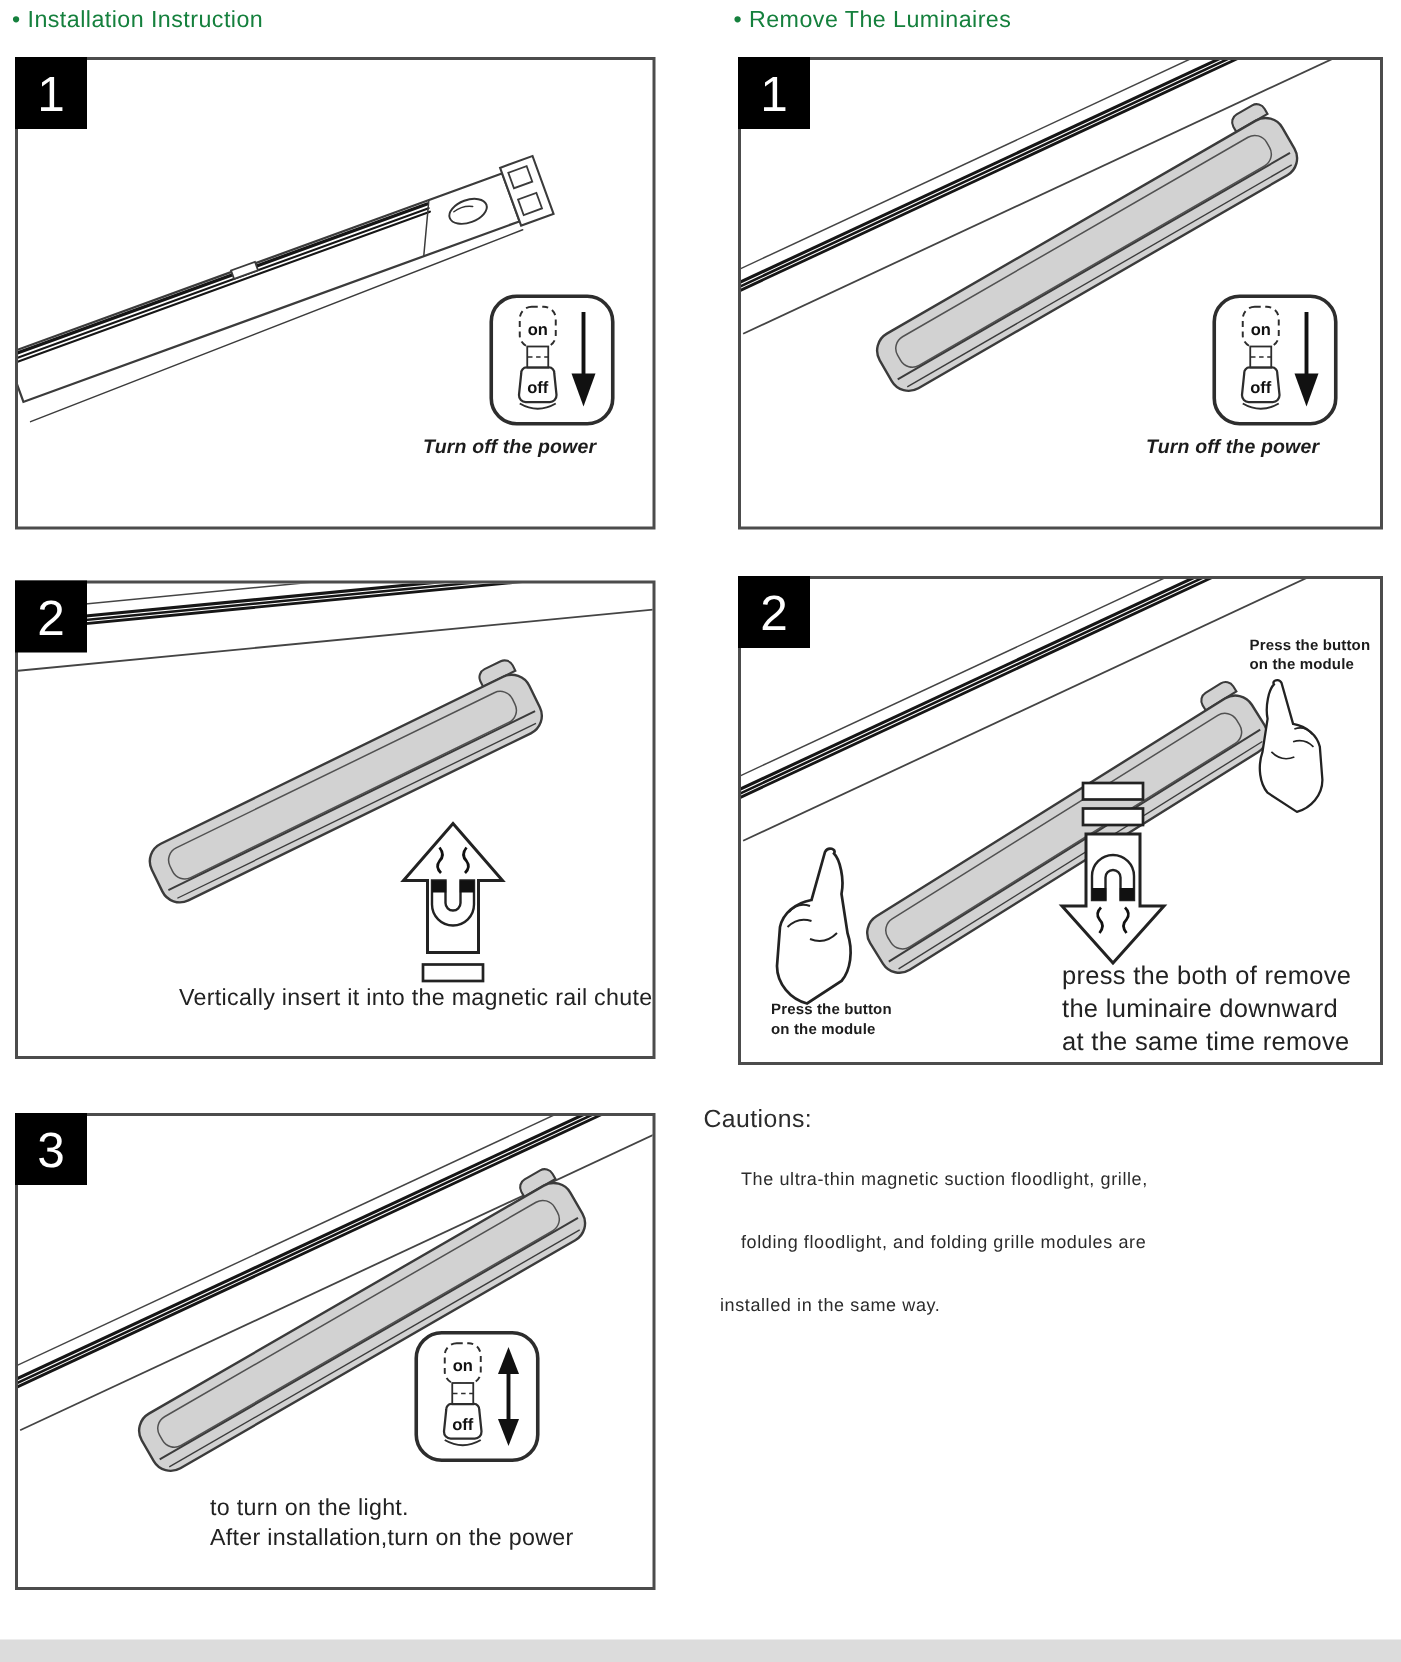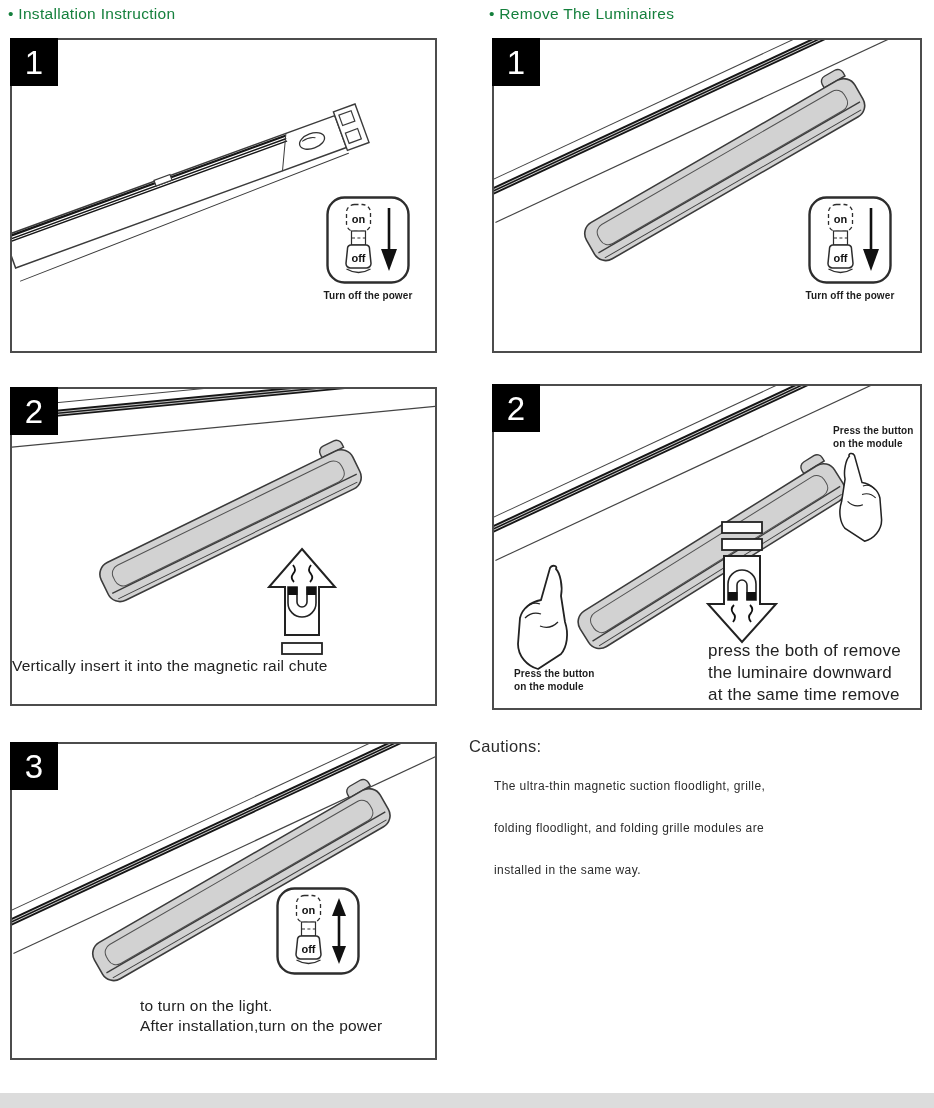--- a/index.html
+++ b/index.html
@@ -5,22 +5,22 @@
   html,body{margin:0;padding:0;background:#fff;}
   .page{position:relative;width:934px;height:1108px;background:#fff;overflow:hidden;
         font-family:"Liberation Sans","DejaVu Sans",sans-serif;color:#1f1f1f;}
   .abs{position:absolute;}
   .col-title{position:absolute;font-size:15.5px;letter-spacing:.3px;color:#15803d;}
   .panel{position:absolute;border:2px solid #4c4c4c;box-sizing:border-box;background:#fff;}
   .stepnum{position:absolute;left:-2px;top:-2px;width:48px;height:48px;background:#000;
            display:flex;align-items:center;justify-content:center;}
   .stepnum span{color:#fff;font-size:33px;line-height:1;}
   .cap{font-size:15.5px;letter-spacing:.2px;color:#222;}
-  .cap.center{text-align:left;}
-  .cap-sm{font-size:10px;font-weight:bold;color:#1c1c1c;text-align:center;letter-spacing:.1px;}
+  .cap.center{text-align:right;}
+  .cap-sm{font-size:13px;font-weight:bold;color:#1c1c1c;letter-spacing:.1px;font-style:italic;}
   .lbl{font-size:10px;font-weight:bold;color:#1c1c1c;line-height:13px;letter-spacing:.1px;}
   .cap-big{font-size:17px;line-height:22px;letter-spacing:.2px;color:#222;}
   .cap-two{font-size:15.5px;line-height:20px;letter-spacing:.2px;color:#222;}
   .caution-t{position:absolute;font-size:16.5px;letter-spacing:.3px;color:#2b2b2b;}
   .caution-l{position:absolute;font-size:12px;letter-spacing:.4px;color:#2b2b2b;white-space:nowrap;}
   .footer-bar{position:absolute;left:0;top:1093px;width:934px;height:15px;background:#dcdcdc;}
   svg text.sw{font-family:"Liberation Sans",sans-serif;font-size:11px;font-weight:bold;fill:#111;text-anchor:middle;}
 </style>
 </head>
 <body>
@@ -224,16 +224,16 @@
     <div class="cap-big abs" style="left:214px;top:254px;width:212px">
       <div>press the both of remove</div>
       <div>the luminaire downward</div>
       <div>at the same time remove</div>
     </div>
   </div>
 
   <div class="caution-t" style="left:469px;top:737px">Cautions:</div>
   <div class="caution-l" style="left:494px;top:779px">The ultra-thin magnetic suction floodlight, grille,</div>
   <div class="caution-l" style="left:494px;top:821px">folding floodlight, and folding grille modules are</div>
-  <div class="caution-l" style="left:494px;top:863px">installed in the same way.</div>
+  <div class="caution-l" style="left:480px;top:863px">installed in the same way.</div>
 
   <div class="footer-bar"></div>
 </div>
 
 </body></html>

